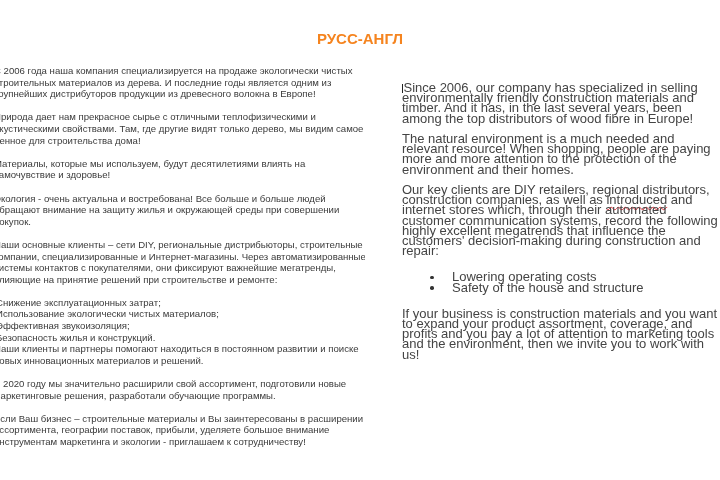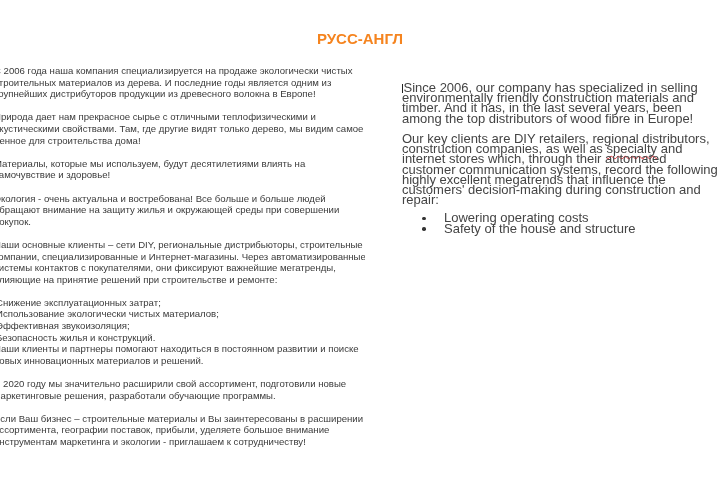--- a/index.html
+++ b/index.html
@@ -19,21 +19,21 @@
   }
   .col-left-clip { position:absolute; left:0; top:0; width:365px; height:480px; overflow:hidden; }
   .col-right {
     position:absolute; left:402px; top:83px; width:318px;
     font-size:13px; line-height:10.2px; color:#444444;
   }
   p { margin:0 0 11.6px 0; }
   .col-right p { margin:0 0 10.2px 0; }
   .col-left .list { margin:0; padding:0; list-style:none; }
   .col-left .list li { margin:0; padding:0 0 0 2px; }
-  .col-right .list { margin:8px; padding:0 0 0 34px; list-style:none; }
+  .col-right .list { margin:16px; padding:0 0 0 34px; list-style:none; }
   .col-right .list li { position:relative; }
   .col-right .list li::before {
     content:""; position:absolute; left:-22px; top:3.5px; width:3.5px; height:3.5px;
     border-radius:50%; background:#333;
   }
   .tight { margin-bottom:0 !important; }
   .cursor {
     display:inline-block; width:1px; height:9px; background:#222; vertical-align:-1px; margin-right:0.5px;
   }
   .spell { text-decoration:underline wavy #e0323a; text-decoration-thickness:0.6px; text-underline-offset:1.5px; }
@@ -59,18 +59,20 @@
       <li>Безопасность жилья и конструкций.</li>
     </ul>
     <p>Наши клиенты и партнеры помогают находиться в постоянном развитии и поиске новых инновационных материалов и решений.</p>
     <p>В 2020 году мы значительно расширили свой ассортимент, подготовили новые маркетинговые решения, разработали обучающие программы.</p>
     <p>Если Ваш бизнес – строительные материалы и Вы заинтересованы в расширении ассортимента, географии поставок, прибыли, уделяете большое внимание инструментам маркетинга и экологии - приглашаем к сотрудничеству!</p>
   </div>
 </div>
 
 <div class="col-right">
   <p><span class="cursor"></span><span>Since 2006, our company has specialized in selling environmentally friendly construction materials and timber. And it has, in the last several years, been among the top distributors of wood fibre in Europe!</span></p>
-  <p class="tight"><span>Our key clients are DIY retailers, regional distributors, construction companies, as well as </span><span class="spell">specialty</span><span> and internet stores which, through their automated customer communication systems, record the following highly excellent megatrends that influence the customers' decision-making during construction and repair:</span></p>
+  <p>The natural environment is a much needed and relevant resource! When shopping, people are paying more and more attention to the protection of the environment and their homes.</p>
+  <p class="tight"><span>Our key clients are DIY retailers, regional distributors, construction companies, as well as </span><span class="spell">introduced</span><span> and internet stores which, through their automated customer communication systems, record the following highly excellent megatrends that influence the customers' decision-making during construction and repair:</span></p>
   <ul class="list">
     <li>Lowering operating costs</li>
     <li>Safety of the house and structure</li>
   </ul>
+  <p>If your business is construction materials and you want to expand your product assortment, coverage, and profits and you pay a lot of attention to marketing tools and the environment, then we invite you to work with us!</p>
 </div>
 
 </body></html>

